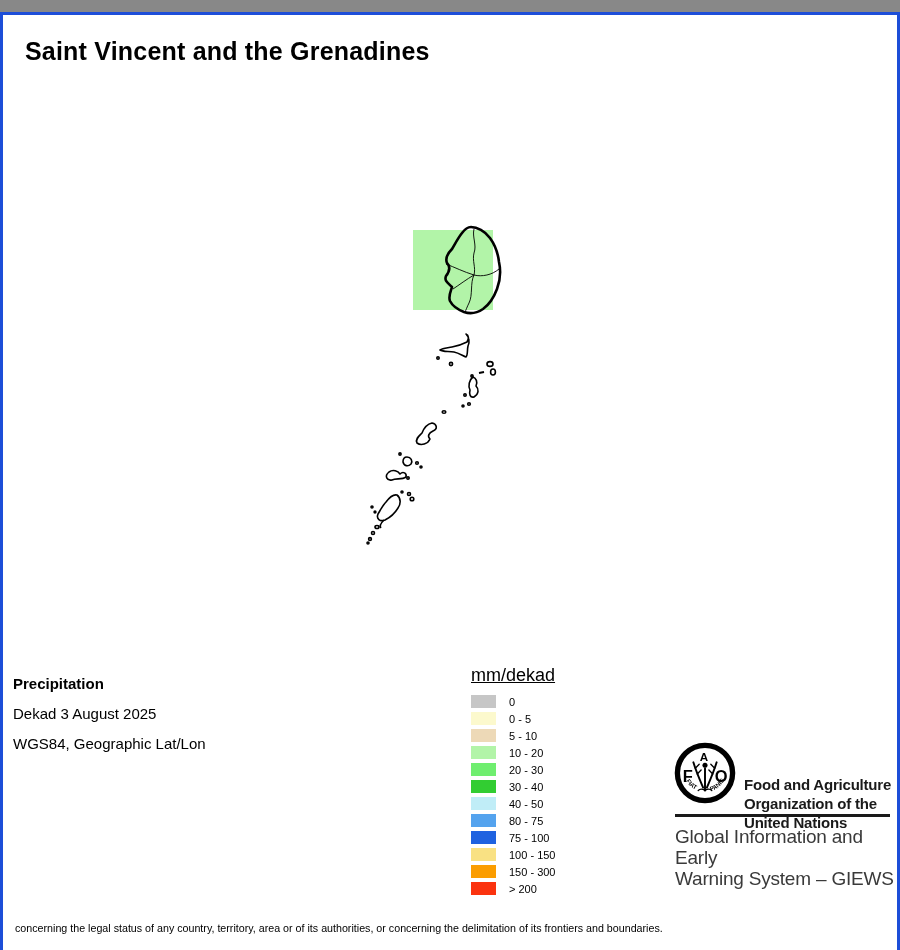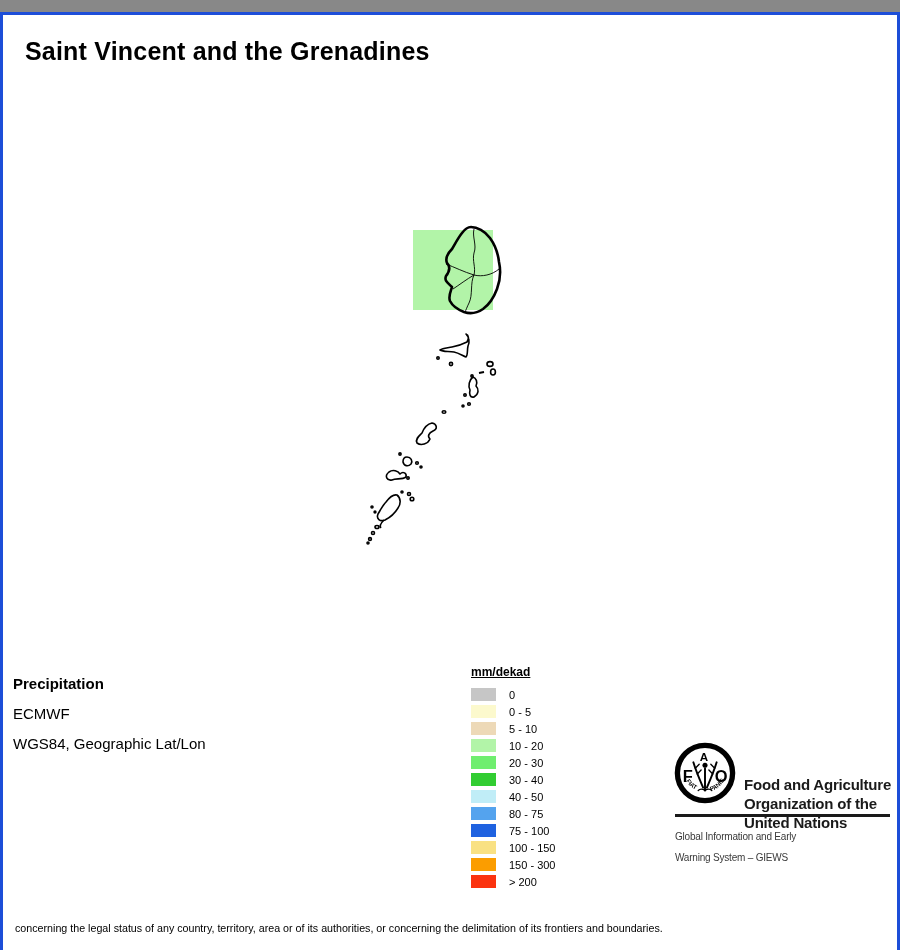--- a/index.html
+++ b/index.html
@@ -19,39 +19,39 @@
     font-size:25px;font-weight:bold;letter-spacing:0.2px;
   }
   .map-svg{position:absolute;left:0;top:0;}
   .info-block{
     position:absolute;left:10px;top:654px;
     font-size:15px;line-height:30px;
   }
   .info-block .hdr{font-weight:bold;}
   .legend{position:absolute;left:468px;top:650px;}
   .legend-title{
-    font-size:12px;font-weight:bold;text-decoration:underline;
+    font-size:18px;font-weight:normal;text-decoration:underline;
     margin-bottom:7px;
   }
   .lg-row{display:flex;align-items:center;height:17px;}
   .lg-sw{width:25px;height:13px;display:inline-block;flex:0 0 auto;}
   .lg-lb{font-size:11px;margin-left:13px;white-space:nowrap;}
   .fao-logo{position:absolute;left:671px;top:727px;}
   .fao-org{
     position:absolute;left:741px;top:760px;
     font-size:15px;font-weight:bold;line-height:19px;letter-spacing:-0.2px;
     color:#1a1a1a;
   }
   .fao-rule{
     position:absolute;left:672px;top:799px;width:215px;height:3px;
     background:#1a1a1a;
   }
   .giews{
     position:absolute;left:672px;top:811px;
-    font-size:10px;line-height:21px;color:#3a3a3a;letter-spacing:-0.2px;
+    font-size:19px;line-height:21px;color:#3a3a3a;letter-spacing:-0.2px;
   }
   .disclaimer{
     position:absolute;left:12px;top:906px;width:870px;
     font-size:10.7px;line-height:15px;color:#000;
   }
 </style>
 </head>
 <body>
 
 <div class="canvas">
@@ -124,21 +124,21 @@
       <path d="M381,505 C378,508 376,511 378,513"></path>
       <ellipse cx="374" cy="512" rx="2" ry="1.5"></ellipse>
       <circle cx="370" cy="518" r="1.5"></circle>
       <circle cx="367" cy="524" r="1.4"></circle>
       <circle cx="365" cy="528" r="1"></circle>
     </g>
   </svg>
 
   <div class="info-block">
     <div class="hdr">Precipitation</div>
-    <div>ECMWF</div>
+    <div>Dekad 3 August 2025</div>
     <div>WGS84, Geographic Lat/Lon</div>
   </div>
 
   <div class="legend">
     <div class="legend-title">mm/dekad</div>
     <div>
         <div class="lg-row">
           <span class="lg-sw" style="background: rgb(198, 198, 198);"></span>
           <span class="lg-lb">0</span>
         </div>

